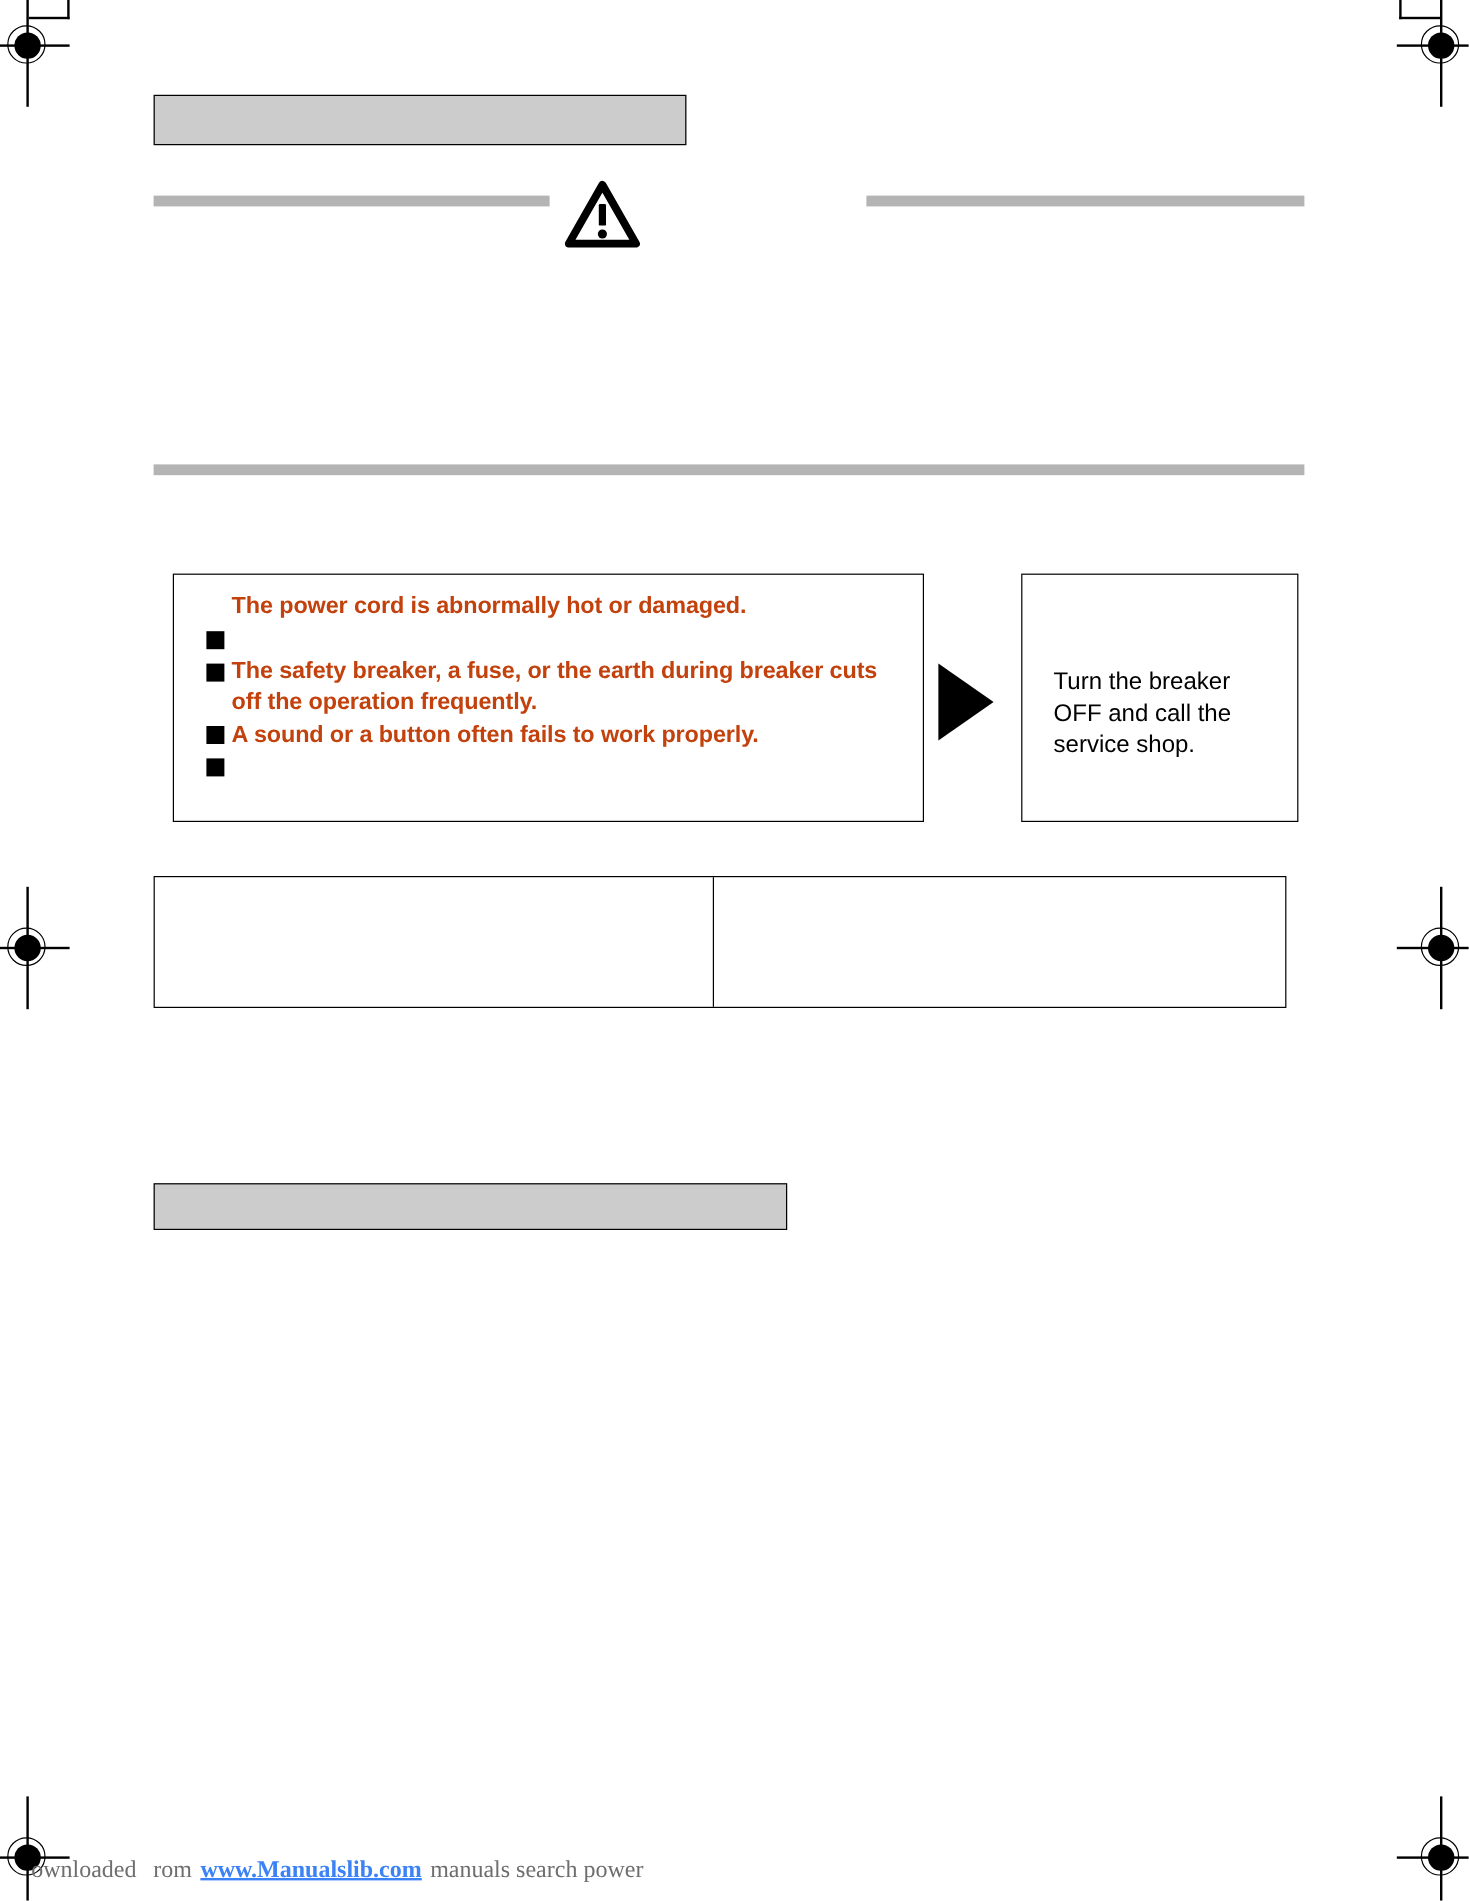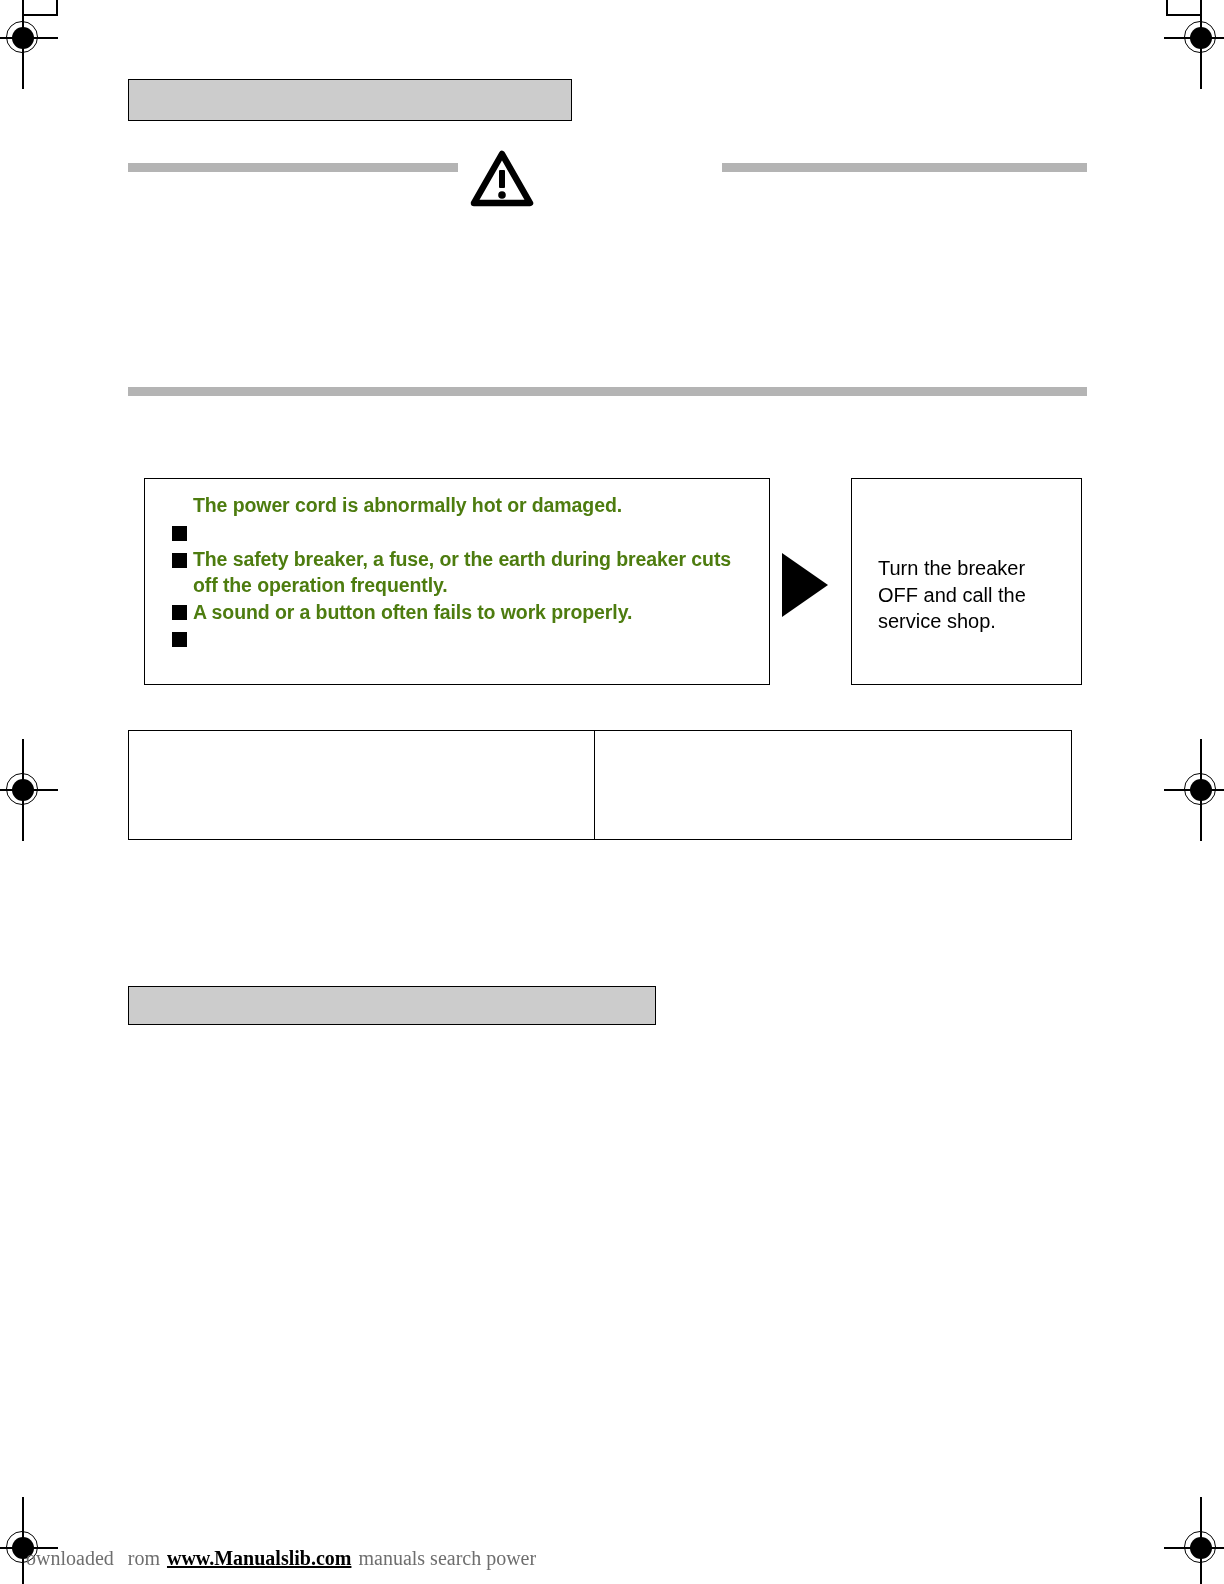--- a/index.html
+++ b/index.html
@@ -128,21 +128,21 @@
     margin-left: 13px;
   }
   .sym-bullet.no-bullet .sq {
     background: transparent;
   }
   .sym-text {
     font-size: 19.5px;
     font-weight: bold;
     line-height: 1.33;
     letter-spacing: -0.1px;
-    color: #4d7c0f;
+    color: #c2410c;
   }
 
   
   .arrow-shape {
     position: absolute;
     width: 0;
     height: 0;
     border-top: 32px solid transparent;
     border-bottom: 32px solid transparent;
     border-left: 46px solid #000;
@@ -195,21 +195,21 @@
   .footer {
     position: absolute;
     left: 26px;
     bottom: 14px;
     font-family: "Liberation Serif", serif;
     font-size: 20px;
     color: #6e6e6e;
     white-space: nowrap;
   }
   .footer .lnk {
-    color: #000000;
+    color: #3b82f6;
     text-decoration: underline;
     font-weight: bold;
     text-align: right;
   }
   .footer .sp { display: inline-block; width: 7px; }
 </style>
 </head>
 <body>
 
 <div id="page">

